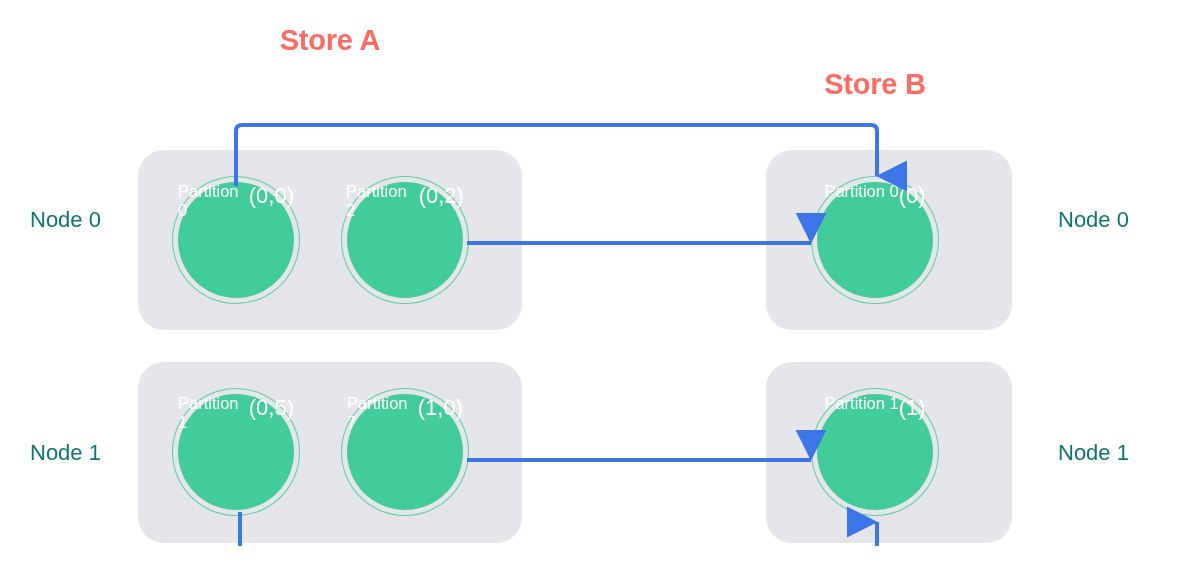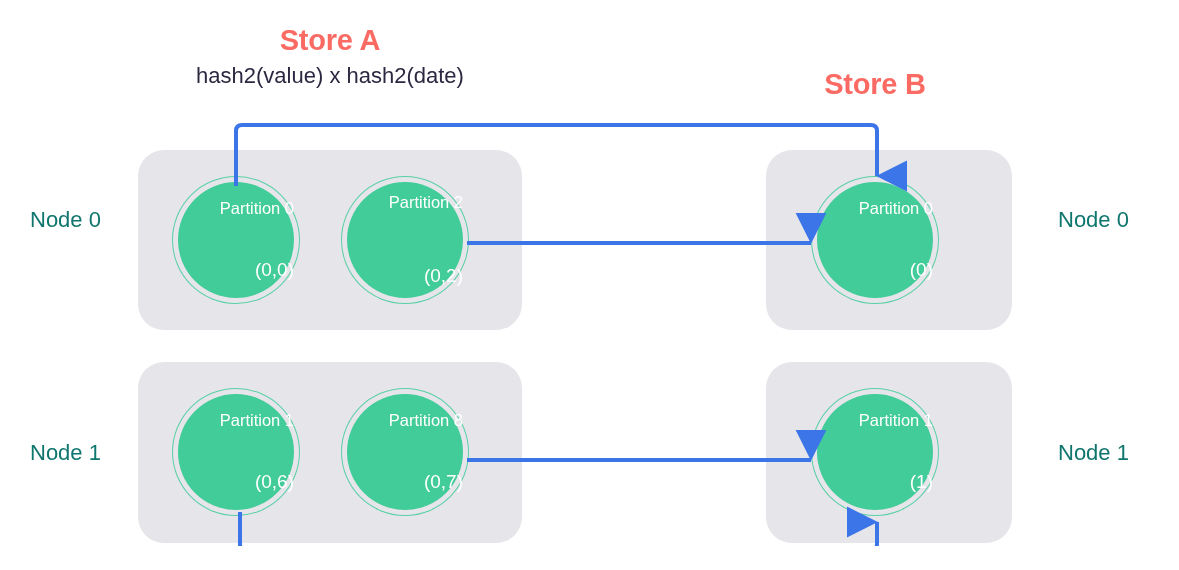--- a/index.html
+++ b/index.html
@@ -67,28 +67,28 @@
 
   
   .partition {
     position: absolute;
     width: 116px;
     height: 116px;
     border-radius: 50%;
     background: #41CC99;
     box-shadow: 0 0 0 5px #E6E5EA, 0 0 0 6px #58D0A4;
     display: flex;
-    flex-direction: column;
-    align-items: flex-end;
+    flex-direction: row;
+    align-items: flex-start;
     justify-content: center;
     color: #ffffff;
     z-index: 3;
   }
   .p-name { font-size: 16.5px; line-height: 1.15; }
-  .p-key  { font-size: 19px; line-height: 1.25; margin-top: 40px; }
+  .p-key  { font-size: 22px; line-height: 1.25; }
 
   #part-a0 { left: 178px; top: 182px; }
   #part-a2 { left: 347px; top: 182px; gap: 12px; }
   #part-a1 { left: 178px; top: 394px; }
   #part-a3 { left: 347px; top: 394px; }
   #part-b0 { left: 817px; top: 182px; }
   #part-b1 { left: 817px; top: 394px; }
 
   
   #arrows {
@@ -107,21 +107,20 @@
     stroke-linejoin: round;
   }
 </style>
 </head>
 <body>
 
 <div id="stage">
 
   <div class="store-head" id="store-a-head">
     <div class="store-title">Store A</div>
-    <div class="store-sub">hash2(value) x hash2(date)</div>
   </div>
 
   <div class="store-head" id="store-b-head">
     <div class="store-title">Store B</div>
   </div>
 
   <div class="node-label" id="node-label-left-0">Node 0</div>
   <div class="node-label" id="node-label-left-1">Node 1</div>
   <div class="node-label" id="node-label-right-0">Node 0</div>
   <div class="node-label" id="node-label-right-1">Node 1</div>
@@ -136,26 +135,26 @@
     <div class="p-key">(0,0)</div>
   </div>
 
   <div class="partition" id="part-a2">
     <div class="p-name">Partition 2</div>
     <div class="p-key">(0,2)</div>
   </div>
 
   <div class="partition" id="part-a1">
     <div class="p-name">Partition 1</div>
-    <div class="p-key">(0,6)</div>
+    <div class="p-key">(0,5)</div>
   </div>
 
   <div class="partition" id="part-a3">
-    <div class="p-name">Partition 8</div>
-    <div class="p-key">(0,7)</div>
+    <div class="p-name">Partition 7</div>
+    <div class="p-key">(1,0)</div>
   </div>
 
   <div class="partition" id="part-b0">
     <div class="p-name">Partition 0</div>
     <div class="p-key">(0)</div>
   </div>
 
   <div class="partition" id="part-b1">
     <div class="p-name">Partition 1</div>
     <div class="p-key">(1)</div>

